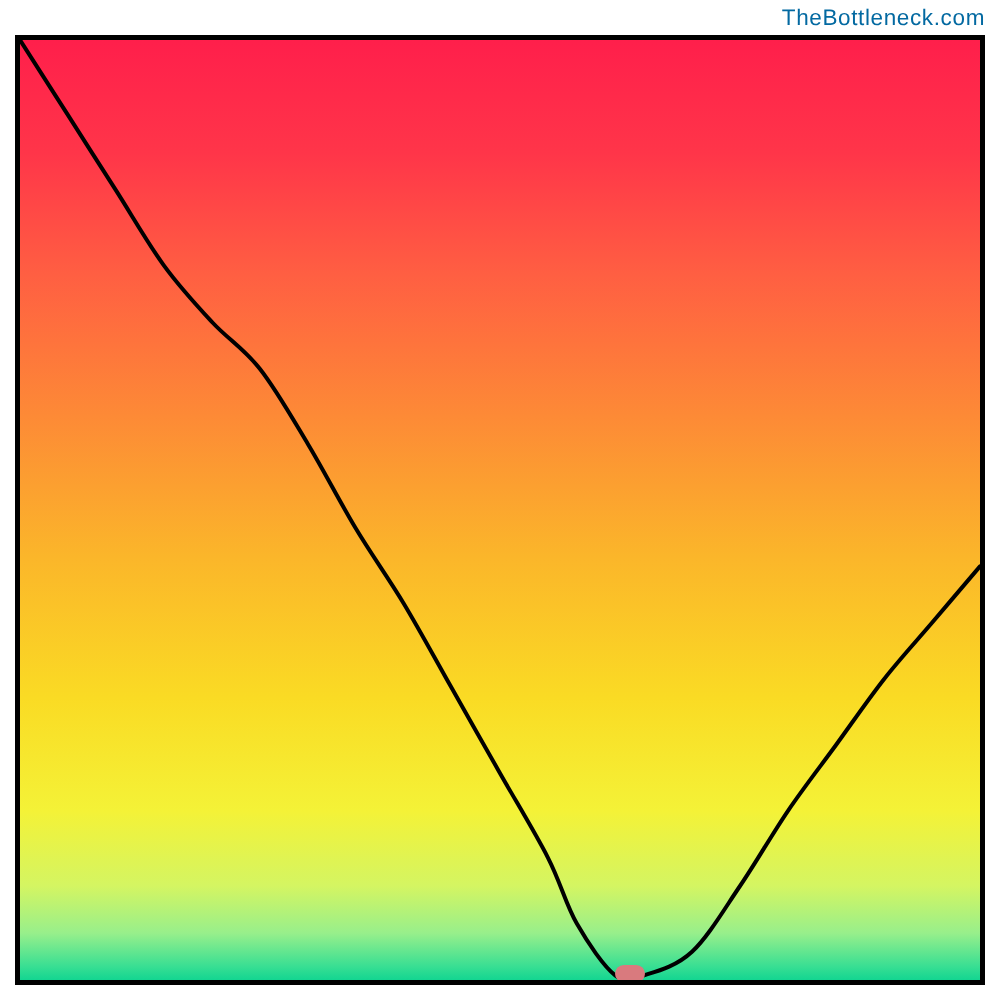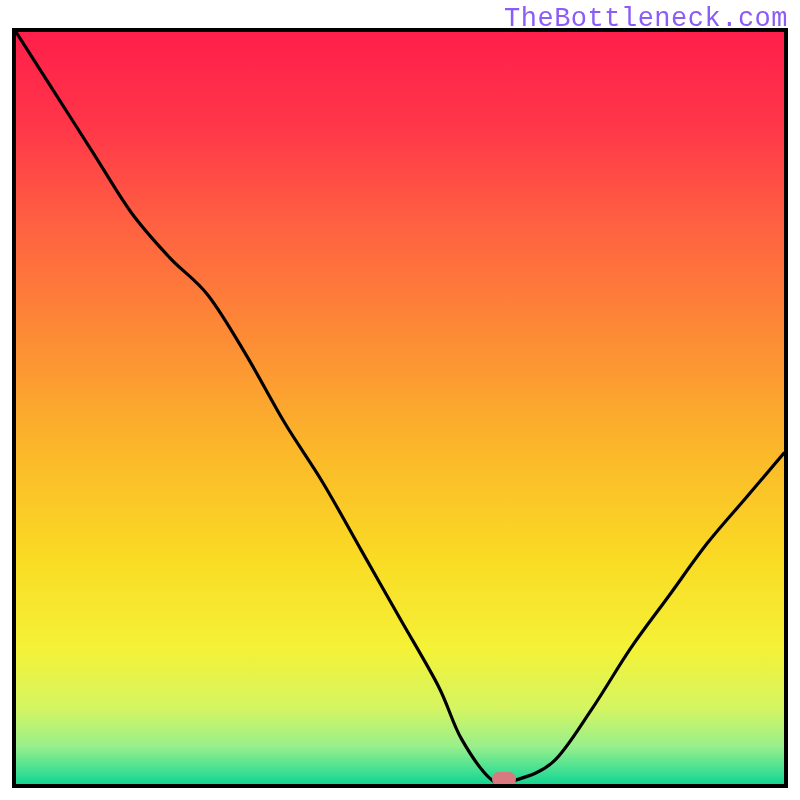--- a/index.html
+++ b/index.html
@@ -14,26 +14,25 @@
   .frame {
     position: relative;
     width: 800px;
     height: 800px;
     box-sizing: border-box;
   }
   .watermark {
     position: absolute;
     top: 4px;
     right: 12px;
-    color: #8b5cf6;
-    font-size: 27px;
+    color: #0369a1;
+    font-size: 18px;
     font-weight: 400;
     letter-spacing: 0.5px;
     z-index: 10;
-    font-family: Liberation Mono, monospace;
   }
   .plot-area {
     position: absolute;
     left: 12px;
     top: 28px;
     width: 776px;
     height: 760px;
     border: 4px solid #000;
     box-sizing: border-box;
     overflow: hidden;

